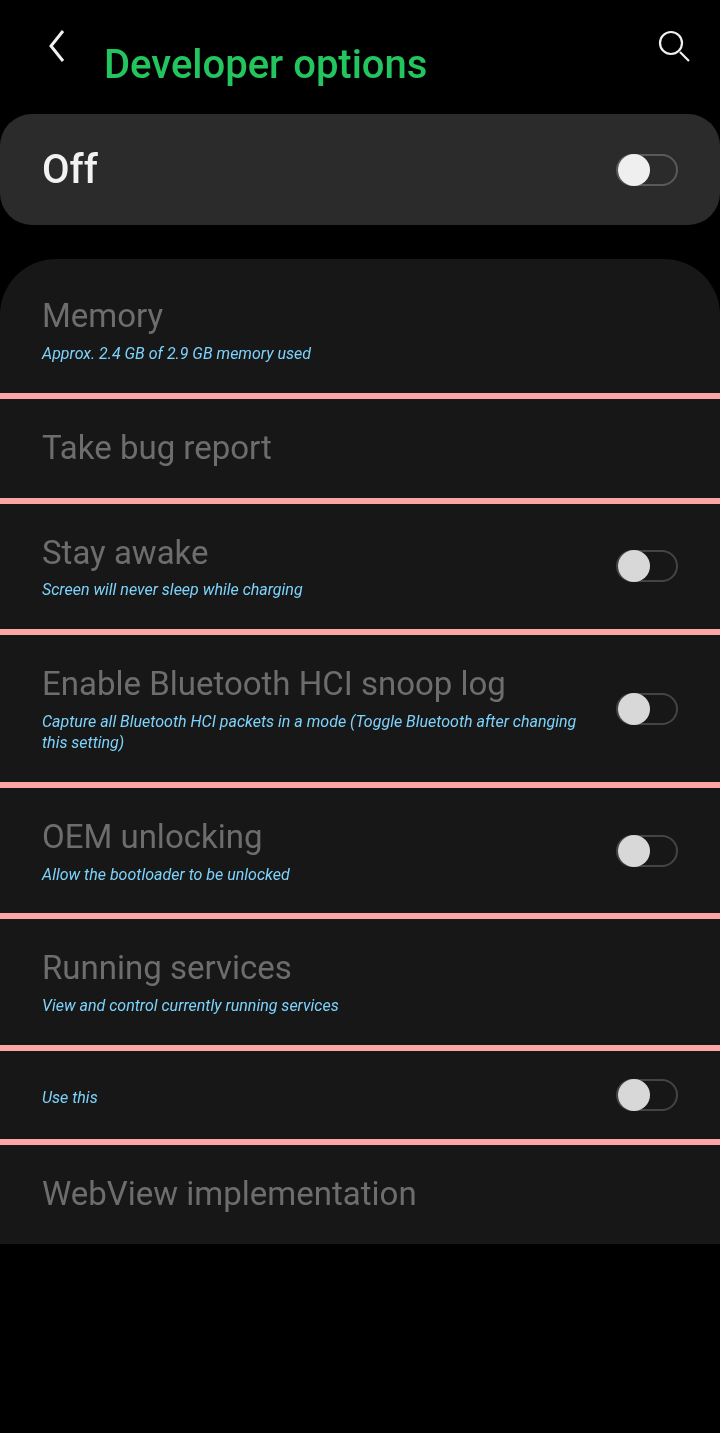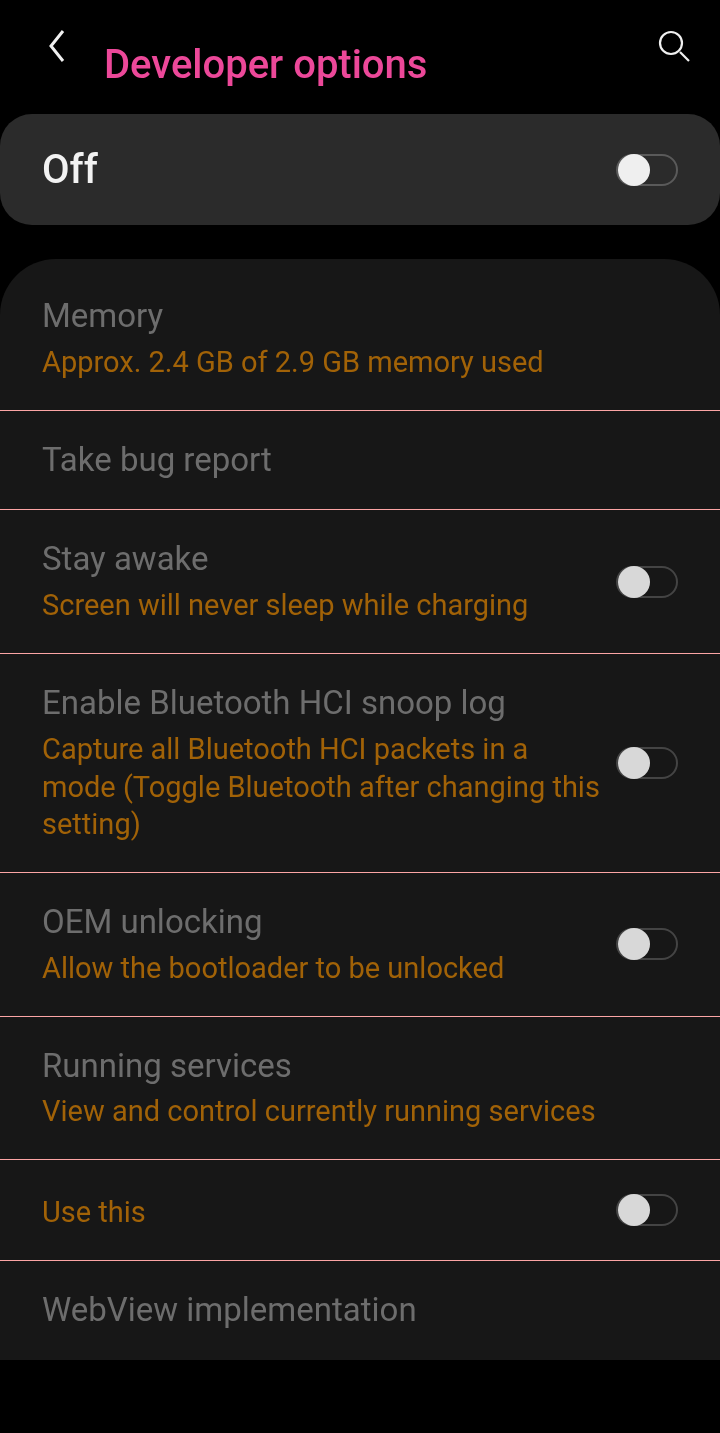--- a/index.html
+++ b/index.html
@@ -23,21 +23,21 @@
     display: flex;
     align-items: center;
     justify-content: center;
     margin-right: 26px;
   }
   .back-arrow svg { width: 20px; height: 34px; stroke: #f0f0f0; stroke-width: 3; fill: none; }
   .page-title {
     flex: 1;
     font-size: 40px;
     font-weight: 500;
-    color: #ec4899;
+    color: #22c55e;
     margin-top: 36px;
   }
   .search-btn {
     width: 44px;
     height: 44px;
     display: flex;
     align-items: center;
     justify-content: center;
   }
   .search-btn svg { width: 36px; height: 36px; stroke: #f0f0f0; stroke-width: 2.2; fill: none; }
@@ -80,38 +80,39 @@
   .panel {
     margin-top: 34px;
     background: #171717;
     border-radius: 56px 56px 0 0;
     padding-top: 8px;
   }
   .row {
     display: flex;
     align-items: center;
     padding: 28px 42px 28px 42px;
-    border-bottom: 1px solid #fca5a5;
+    border-bottom: 6px solid #fca5a5;
   }
   .row:last-child { border-bottom: none; }
   .row-text {
     flex: 1;
     padding-right: 16px;
   }
   .row-title {
     font-size: 33px;
     font-weight: 400;
     color: #6d6d6d;
     line-height: 1.3;
   }
   .row-sub {
-    font-size: 29px;
-    color: #a16207;
+    font-size: 16px;
+    color: #7dd3fc;
     margin-top: 6px;
     line-height: 1.3;
+    font-style: italic;
   }
   .panel .toggle {
     border-color: #444;
   }
   .panel .toggle .knob {
     background: #d8d8d8;
   }
 </style>
 </head>
 <body>

